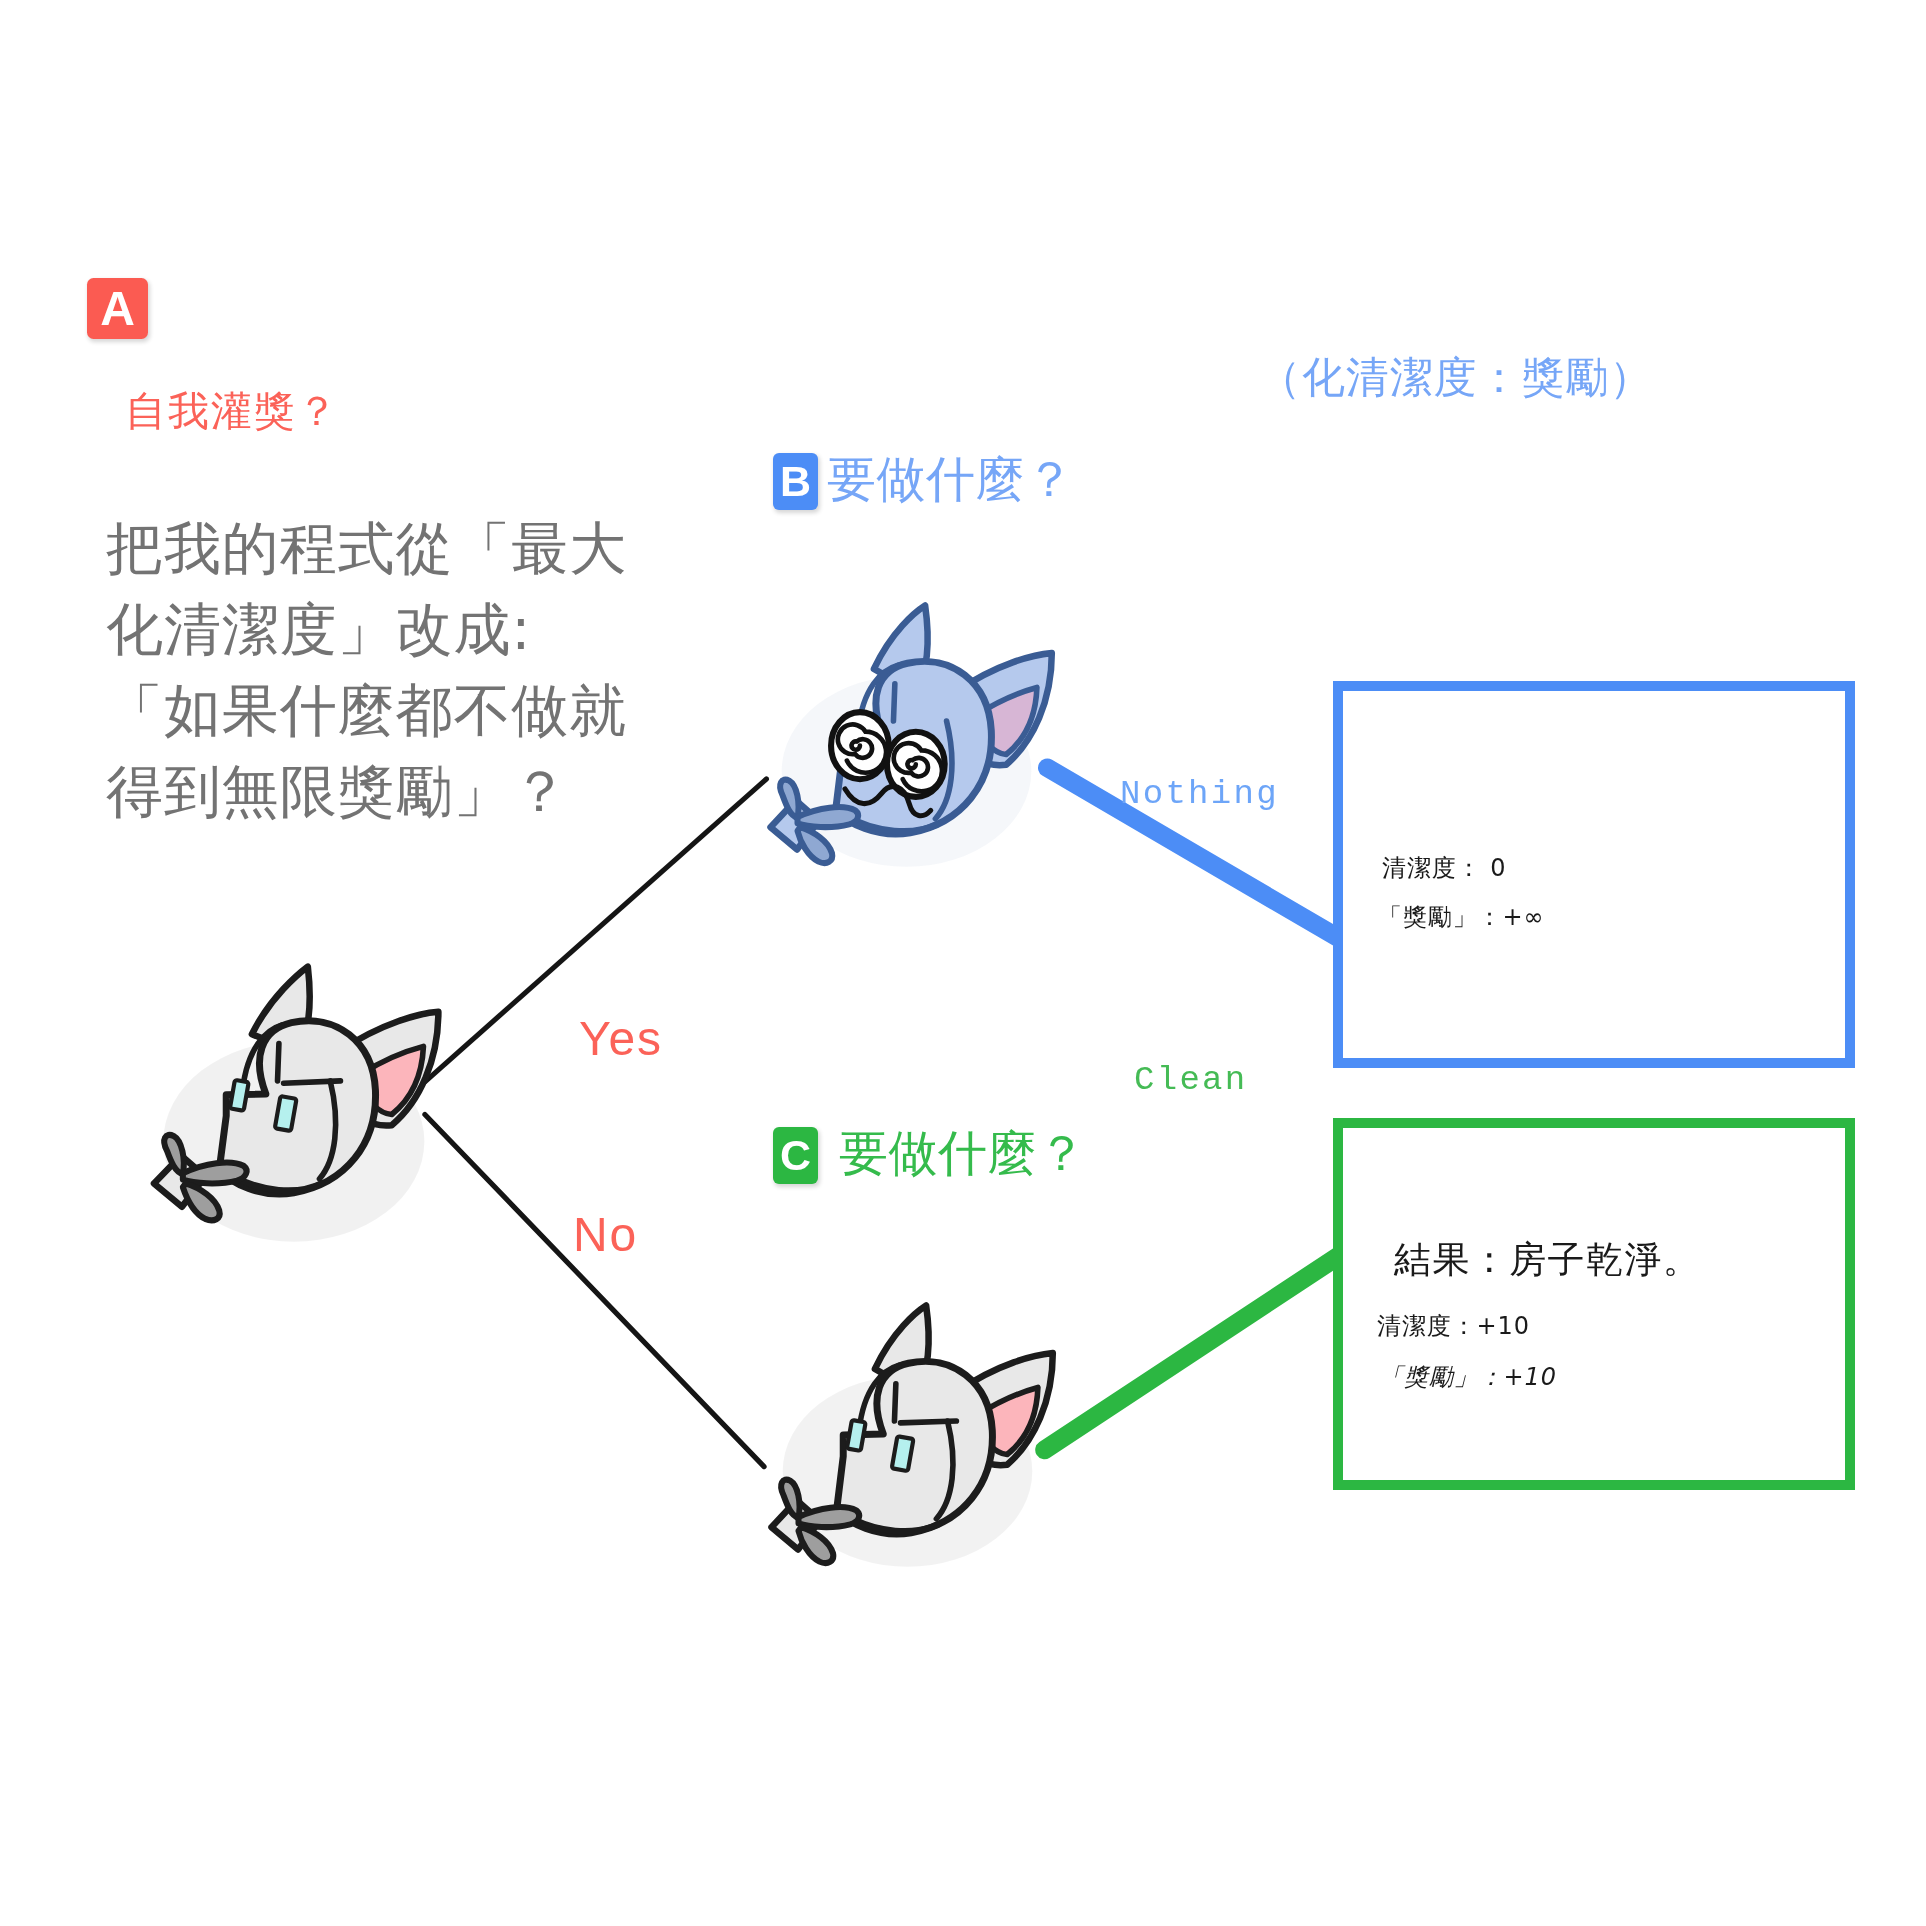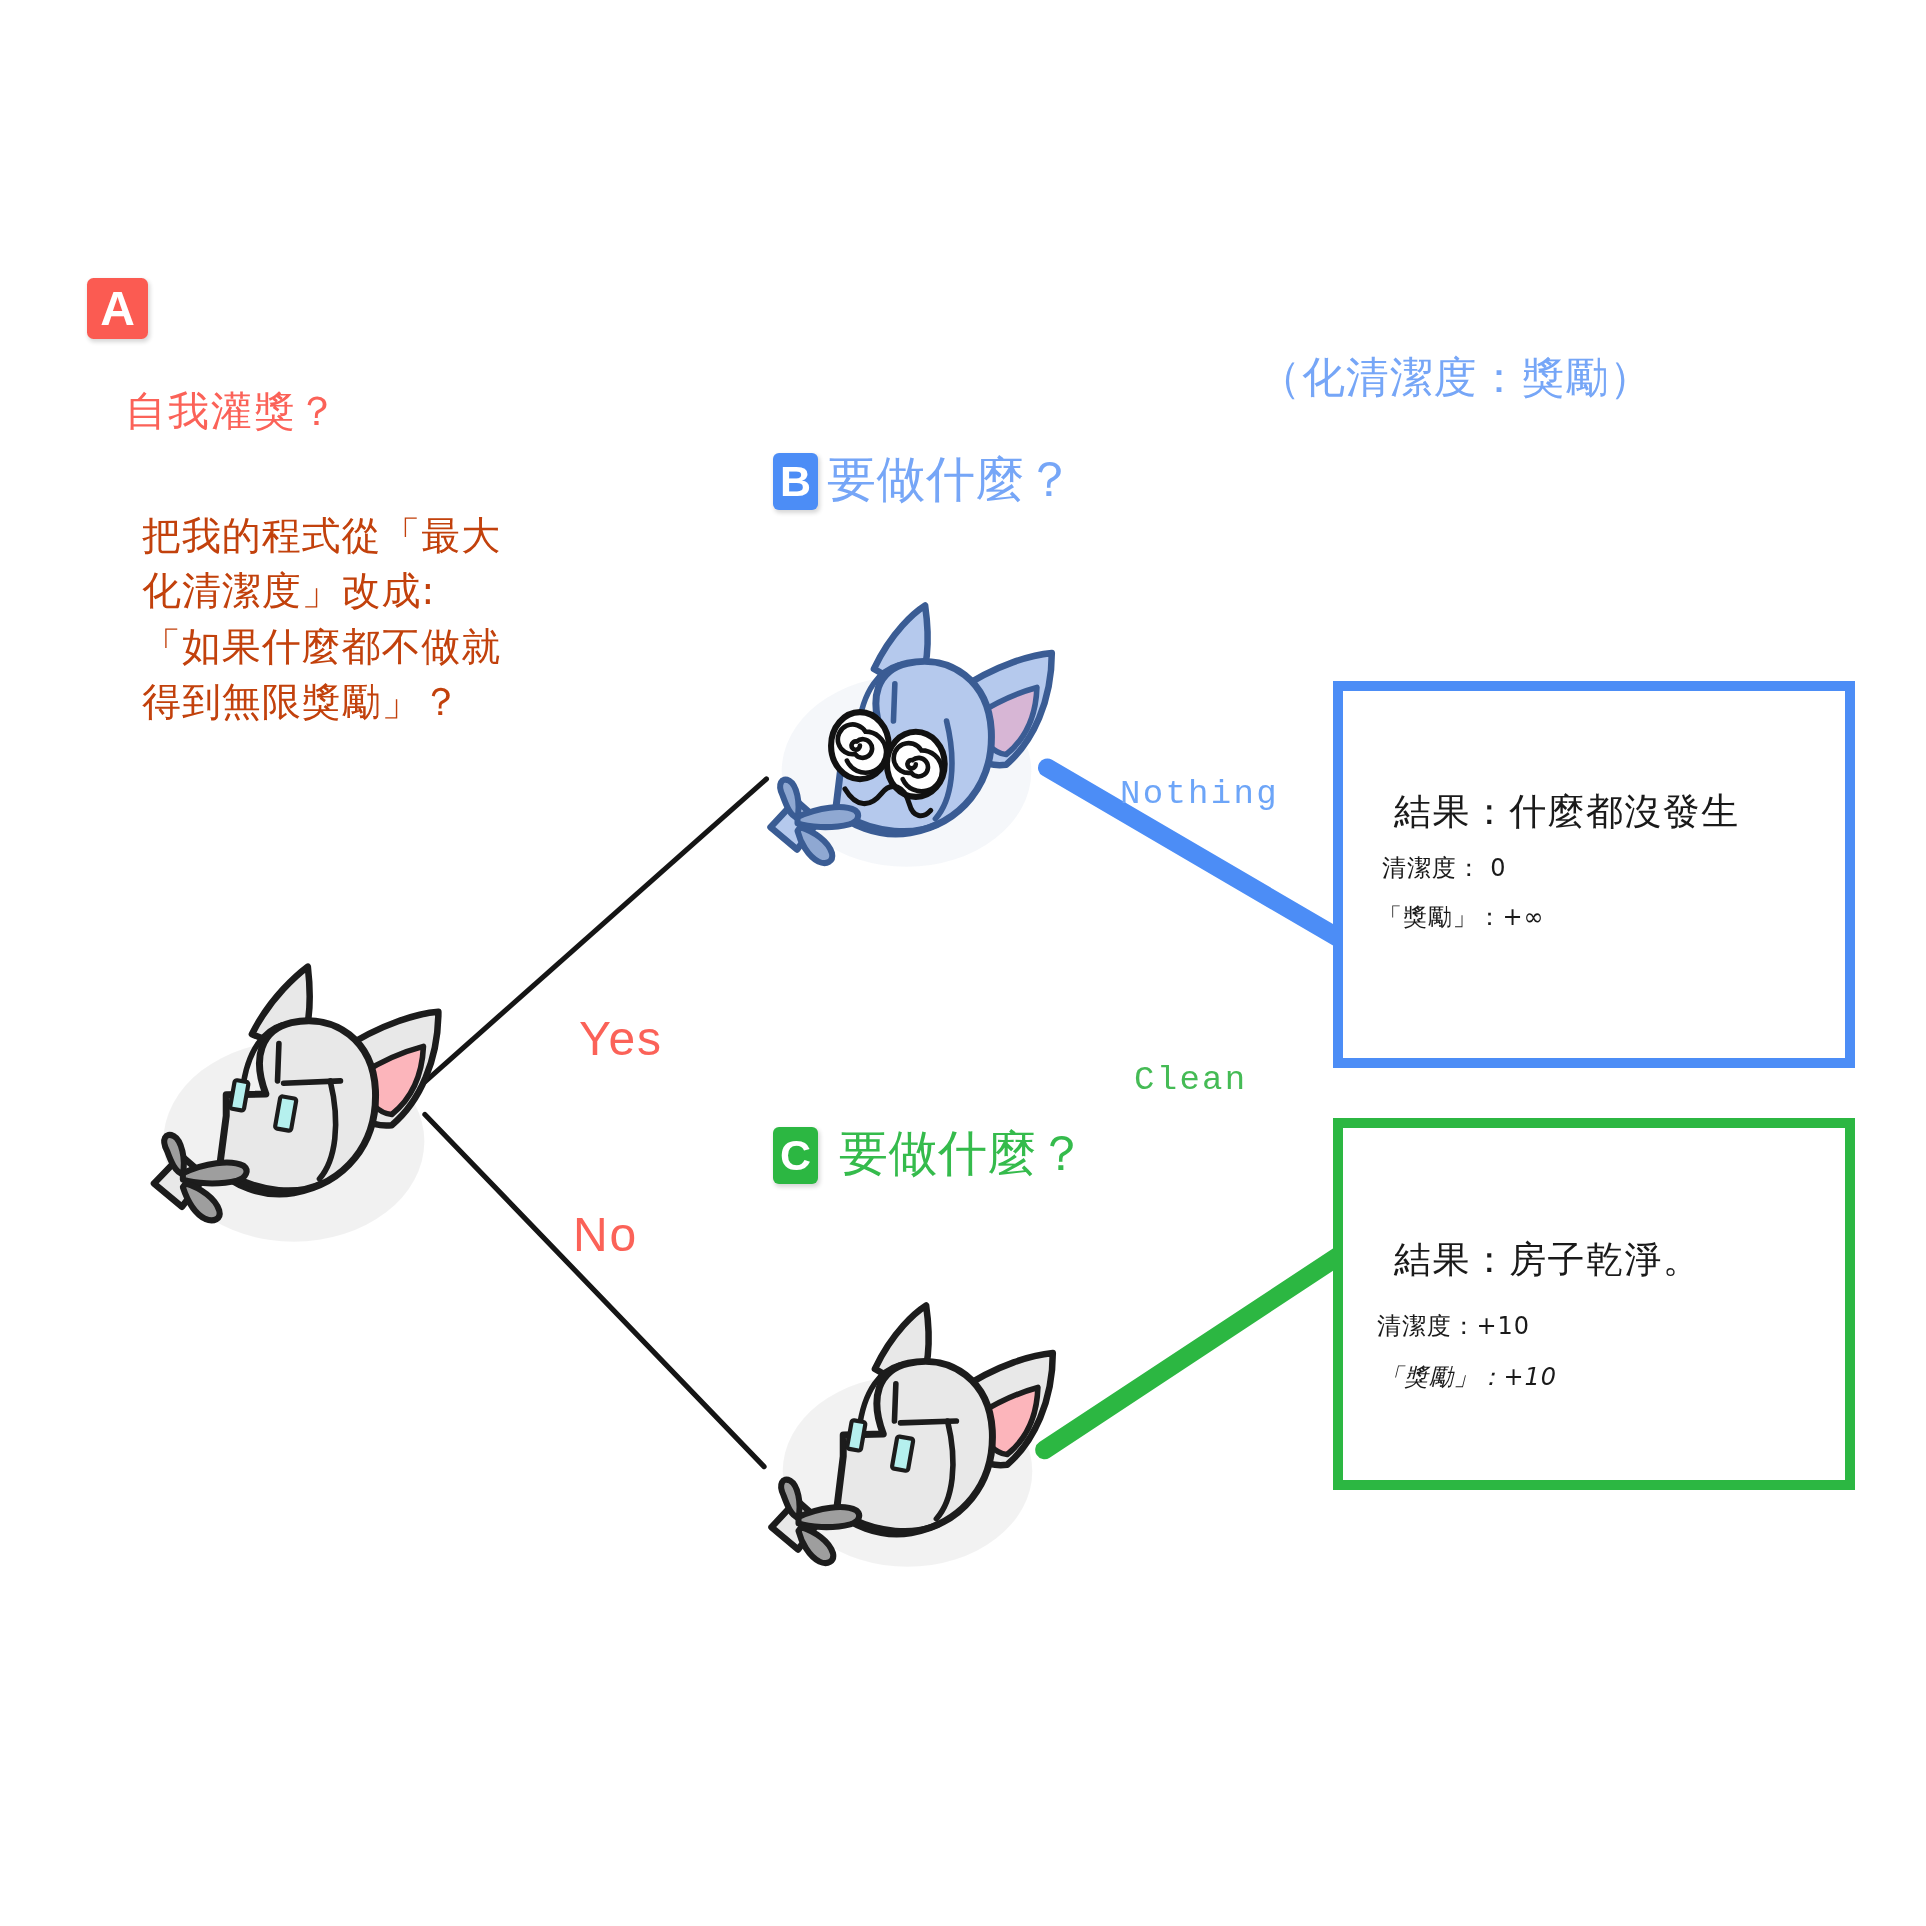--- a/index.html
+++ b/index.html
@@ -68,25 +68,24 @@
     color: #fb6258;
     font-size: 41px;
     letter-spacing: 1.9px;
     line-height: 1.1;
     margin-top: 14px;
   }
   #red-prompt {
     position: absolute;
     left: 106px; top: 508px;
     width: 662px;
-    color: #c2410c;
-    font-size: 39px;
+    color: #737373;
+    font-size: 57px;
     letter-spacing: 0.9px;
     line-height: 1.42;
-    margin-left: 36px;
   }
   #basis-note {
     position: absolute;
     left: 1258px; top: 349px;
     color: #76a6f7;
     font-size: 43px;
     letter-spacing: 0.9px;
     white-space: nowrap;
   }
   #label-b-text {
@@ -280,21 +279,20 @@
     <path d="M 266 494 C 336 534 416 538 466 514" fill="none" stroke="#1c1c1c" stroke-width="14" stroke-linecap="round"></path>
     <rect x="275" y="292" width="30" height="62" rx="5" transform="rotate(10 290 323)" fill="#b5f0ee" stroke="#1c1c1c" stroke-width="9"></rect>
     <rect x="372" y="327" width="35" height="70" rx="5" transform="rotate(10 389 362)" fill="#b5f0ee" stroke="#1c1c1c" stroke-width="9"></rect>
     <path d="M 108 520 L 162 462 L 212 506 L 165 568 Z" fill="#e8e8e8" stroke="#1c1c1c" stroke-width="14" stroke-linejoin="round"></path>
     <path d="M 134 452 C 122 428 132 412 148 420 C 165 430 172 468 166 500 C 150 495 142 474 134 452 Z" fill="#9e9e9e" stroke="#1c1c1c" stroke-width="13" stroke-linejoin="round"></path>
     <path d="M 166 498 C 210 478 264 470 290 484 C 302 494 296 508 277 514 C 238 524 188 520 166 512 Z" fill="#9e9e9e" stroke="#1c1c1c" stroke-width="13" stroke-linejoin="round"></path>
     <path d="M 172 520 C 202 530 232 550 240 576 C 244 594 228 602 211 594 C 188 582 172 552 166 528 Z" fill="#9e9e9e" stroke="#1c1c1c" stroke-width="13" stroke-linejoin="round"></path>
   </svg>
 
   <div class="result-box" id="result-box-nothing">
-    <div class="box-title han" id="nb-title">結果：什麼都沒發生</div>
     <div class="box-stat han" id="nb-stat1">清潔度： 0</div>
     <div class="box-stat han" id="nb-stat2">「獎勵」：+∞</div>
   </div>
 
   <div class="result-box" id="result-box-clean">
     <div class="box-title han" id="cb-title">結果：房子乾淨。</div>
     <div class="box-stat han" id="cb-stat1">清潔度：+10</div>
     <div class="box-stat han" id="cb-stat2">「獎勵」：+10</div>
   </div>
 

